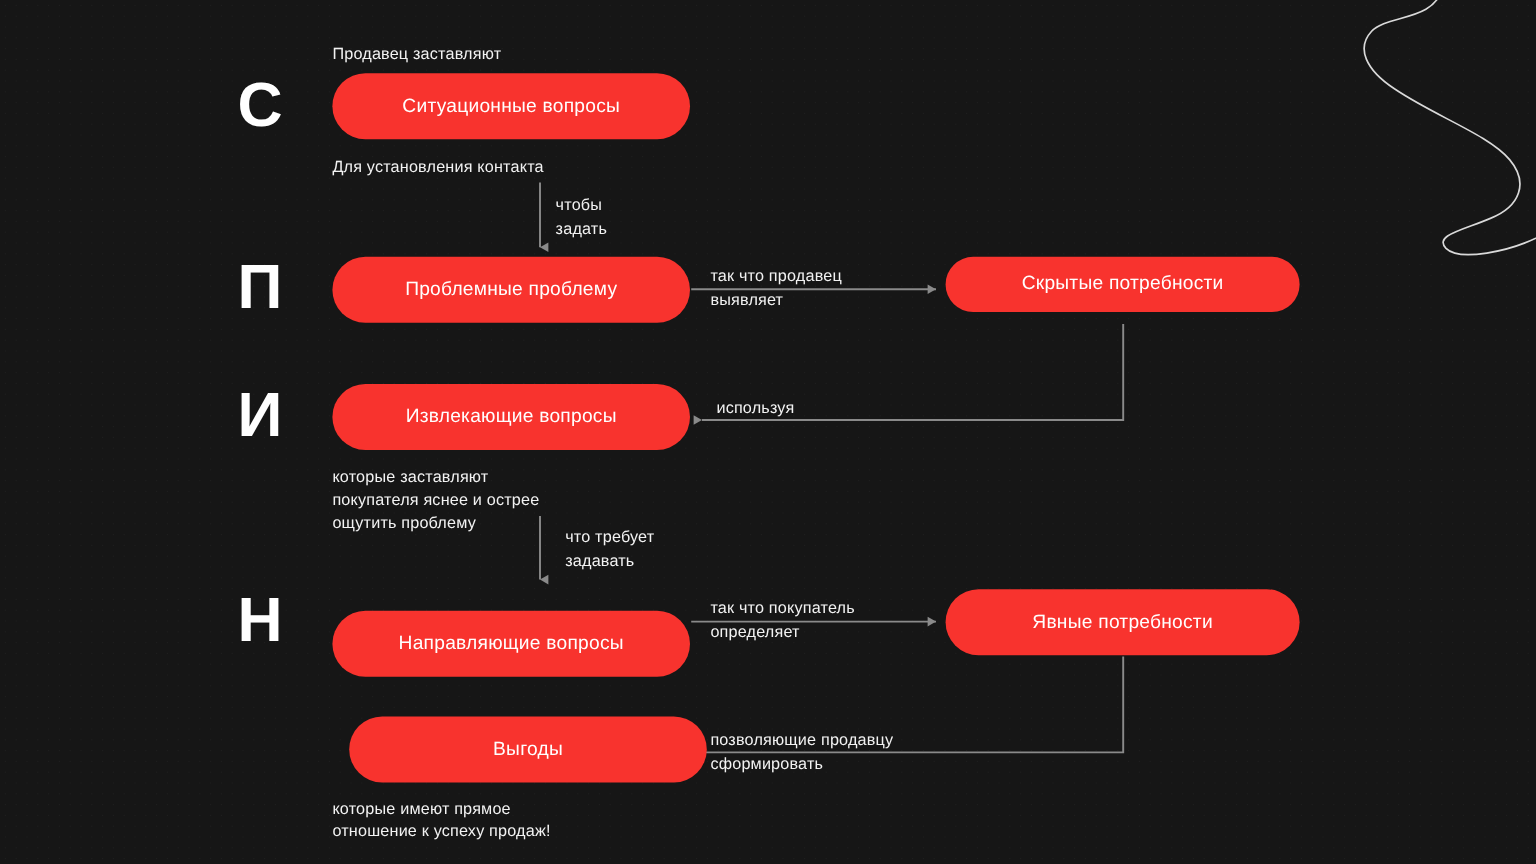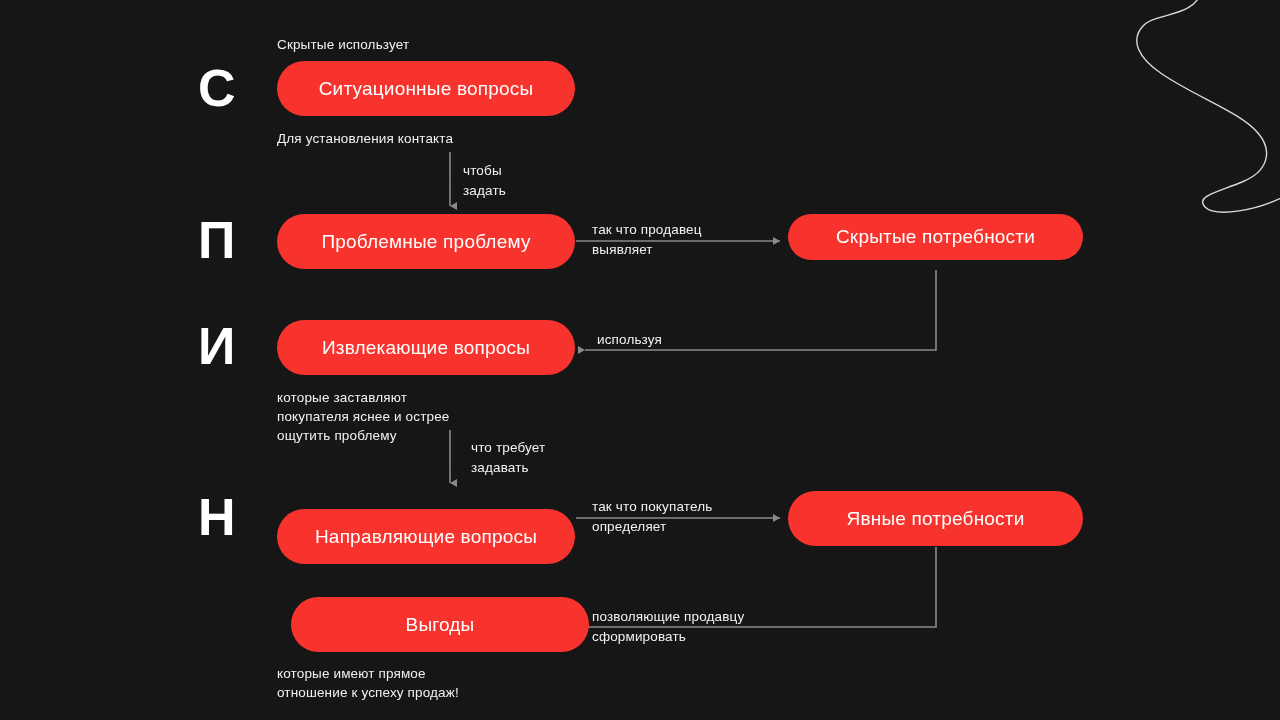--- a/index.html
+++ b/index.html
@@ -43,21 +43,21 @@
   }
 
   
   .pill {
     position: absolute;
     display: flex;
     align-items: center;
     justify-content: center;
     border-radius: 999px;
     color: #ffffff;
-    font-size: 19px;
+    font-size: 16px;
     font-weight: 400;
     letter-spacing: 0.2px;
     text-align: center;
     box-sizing: border-box;
     padding: 0 16px;
     white-space: nowrap;
   }
 
   
   .caption {
@@ -137,21 +137,21 @@
   <div class="pill" style="left:277px; top:320px; width:298px; height:55px; background:#F8332E;">Извлекающие вопросы</div>
 
   <div class="pill" style="left:277px; top:491px; width:298px; height:55px; background:#F8332E;margin-top:18px;">Направляющие вопросы</div>
 
   <div class="pill" style="left:291px; top:597px; width:298px; height:55px; background:#F8332E;">Выгоды</div>
 
   <div class="pill" style="left:788px; top:214px; width:295px; height:46px; background:#F8332E;">Скрытые потребности</div>
 
   <div class="pill" style="left:788px; top:491px; width:295px; height:55px; background:#F8332E;">Явные потребности</div>
 
-  <div class="caption" style="left:277px; top:35px;">Скрытые использует</div>
+  <div class="caption" style="left:277px; top:35px;">Продавец заставляют</div>
 
   <div class="caption" style="left:277px; top:129px;">Для установления контакта</div>
 
   <div class="caption" style="left:277px; top:388px;">которые заставляют
 покупателя яснее и острее
 ощутить проблему</div>
 
   <div class="caption" style="left:277px; top:664px;">которые имеют прямое
 отношение к успеху продаж!</div>
 

